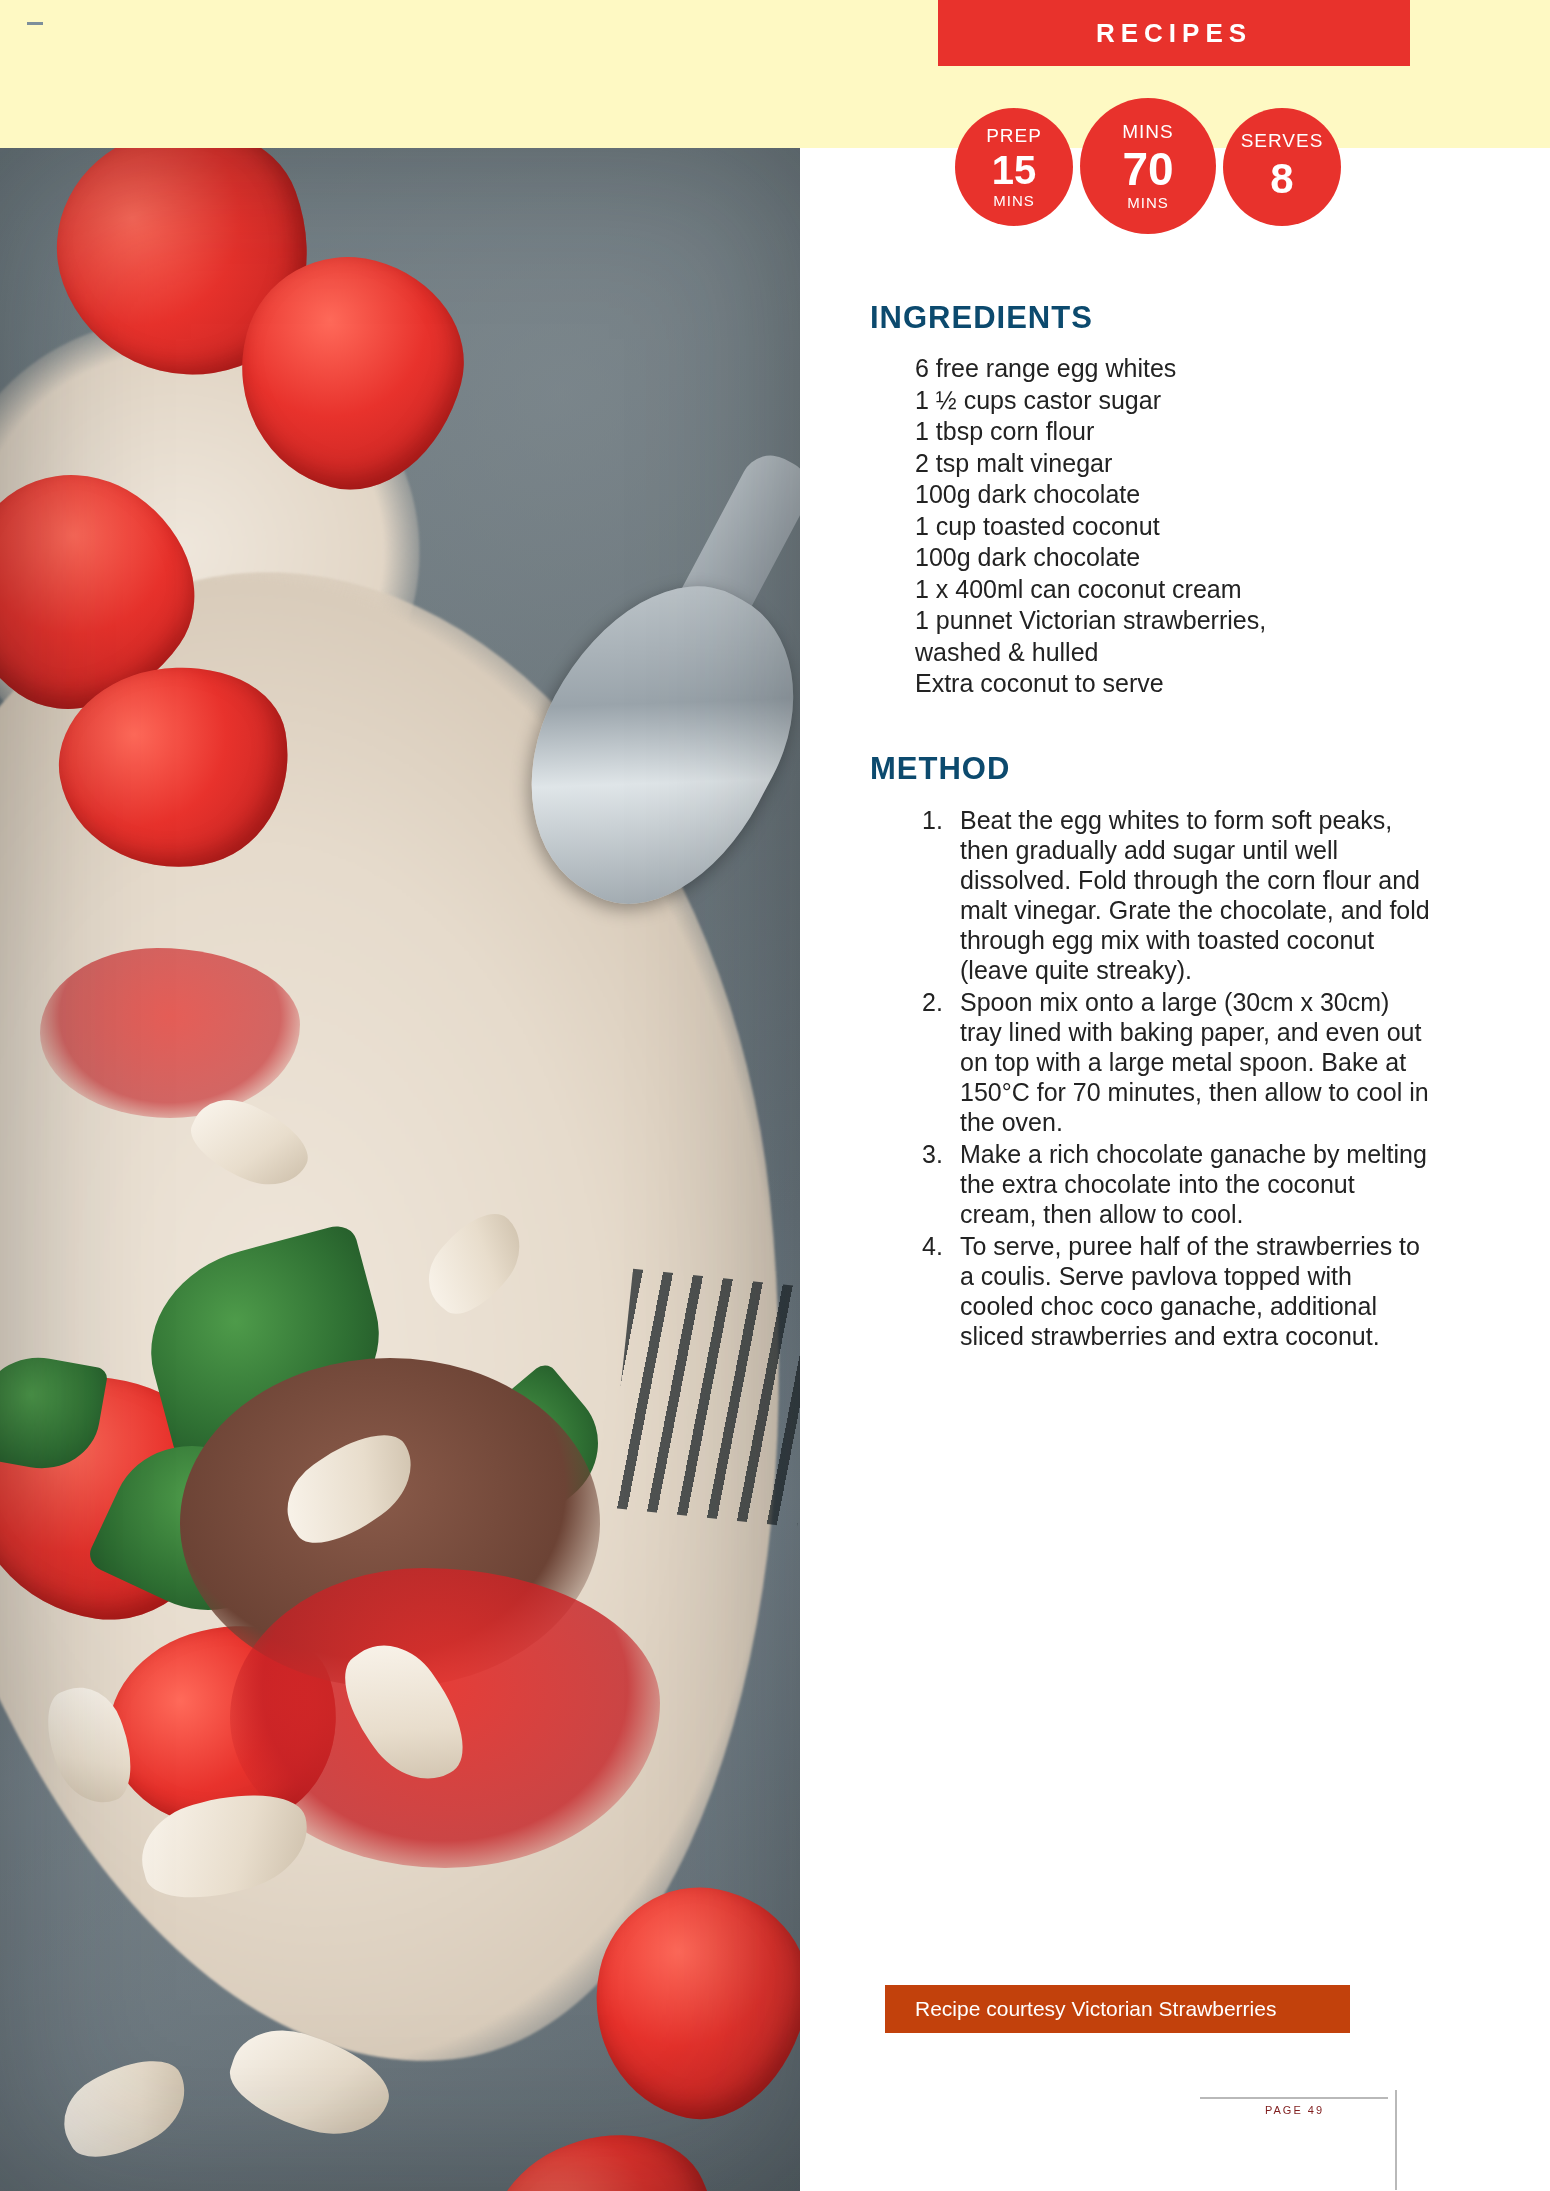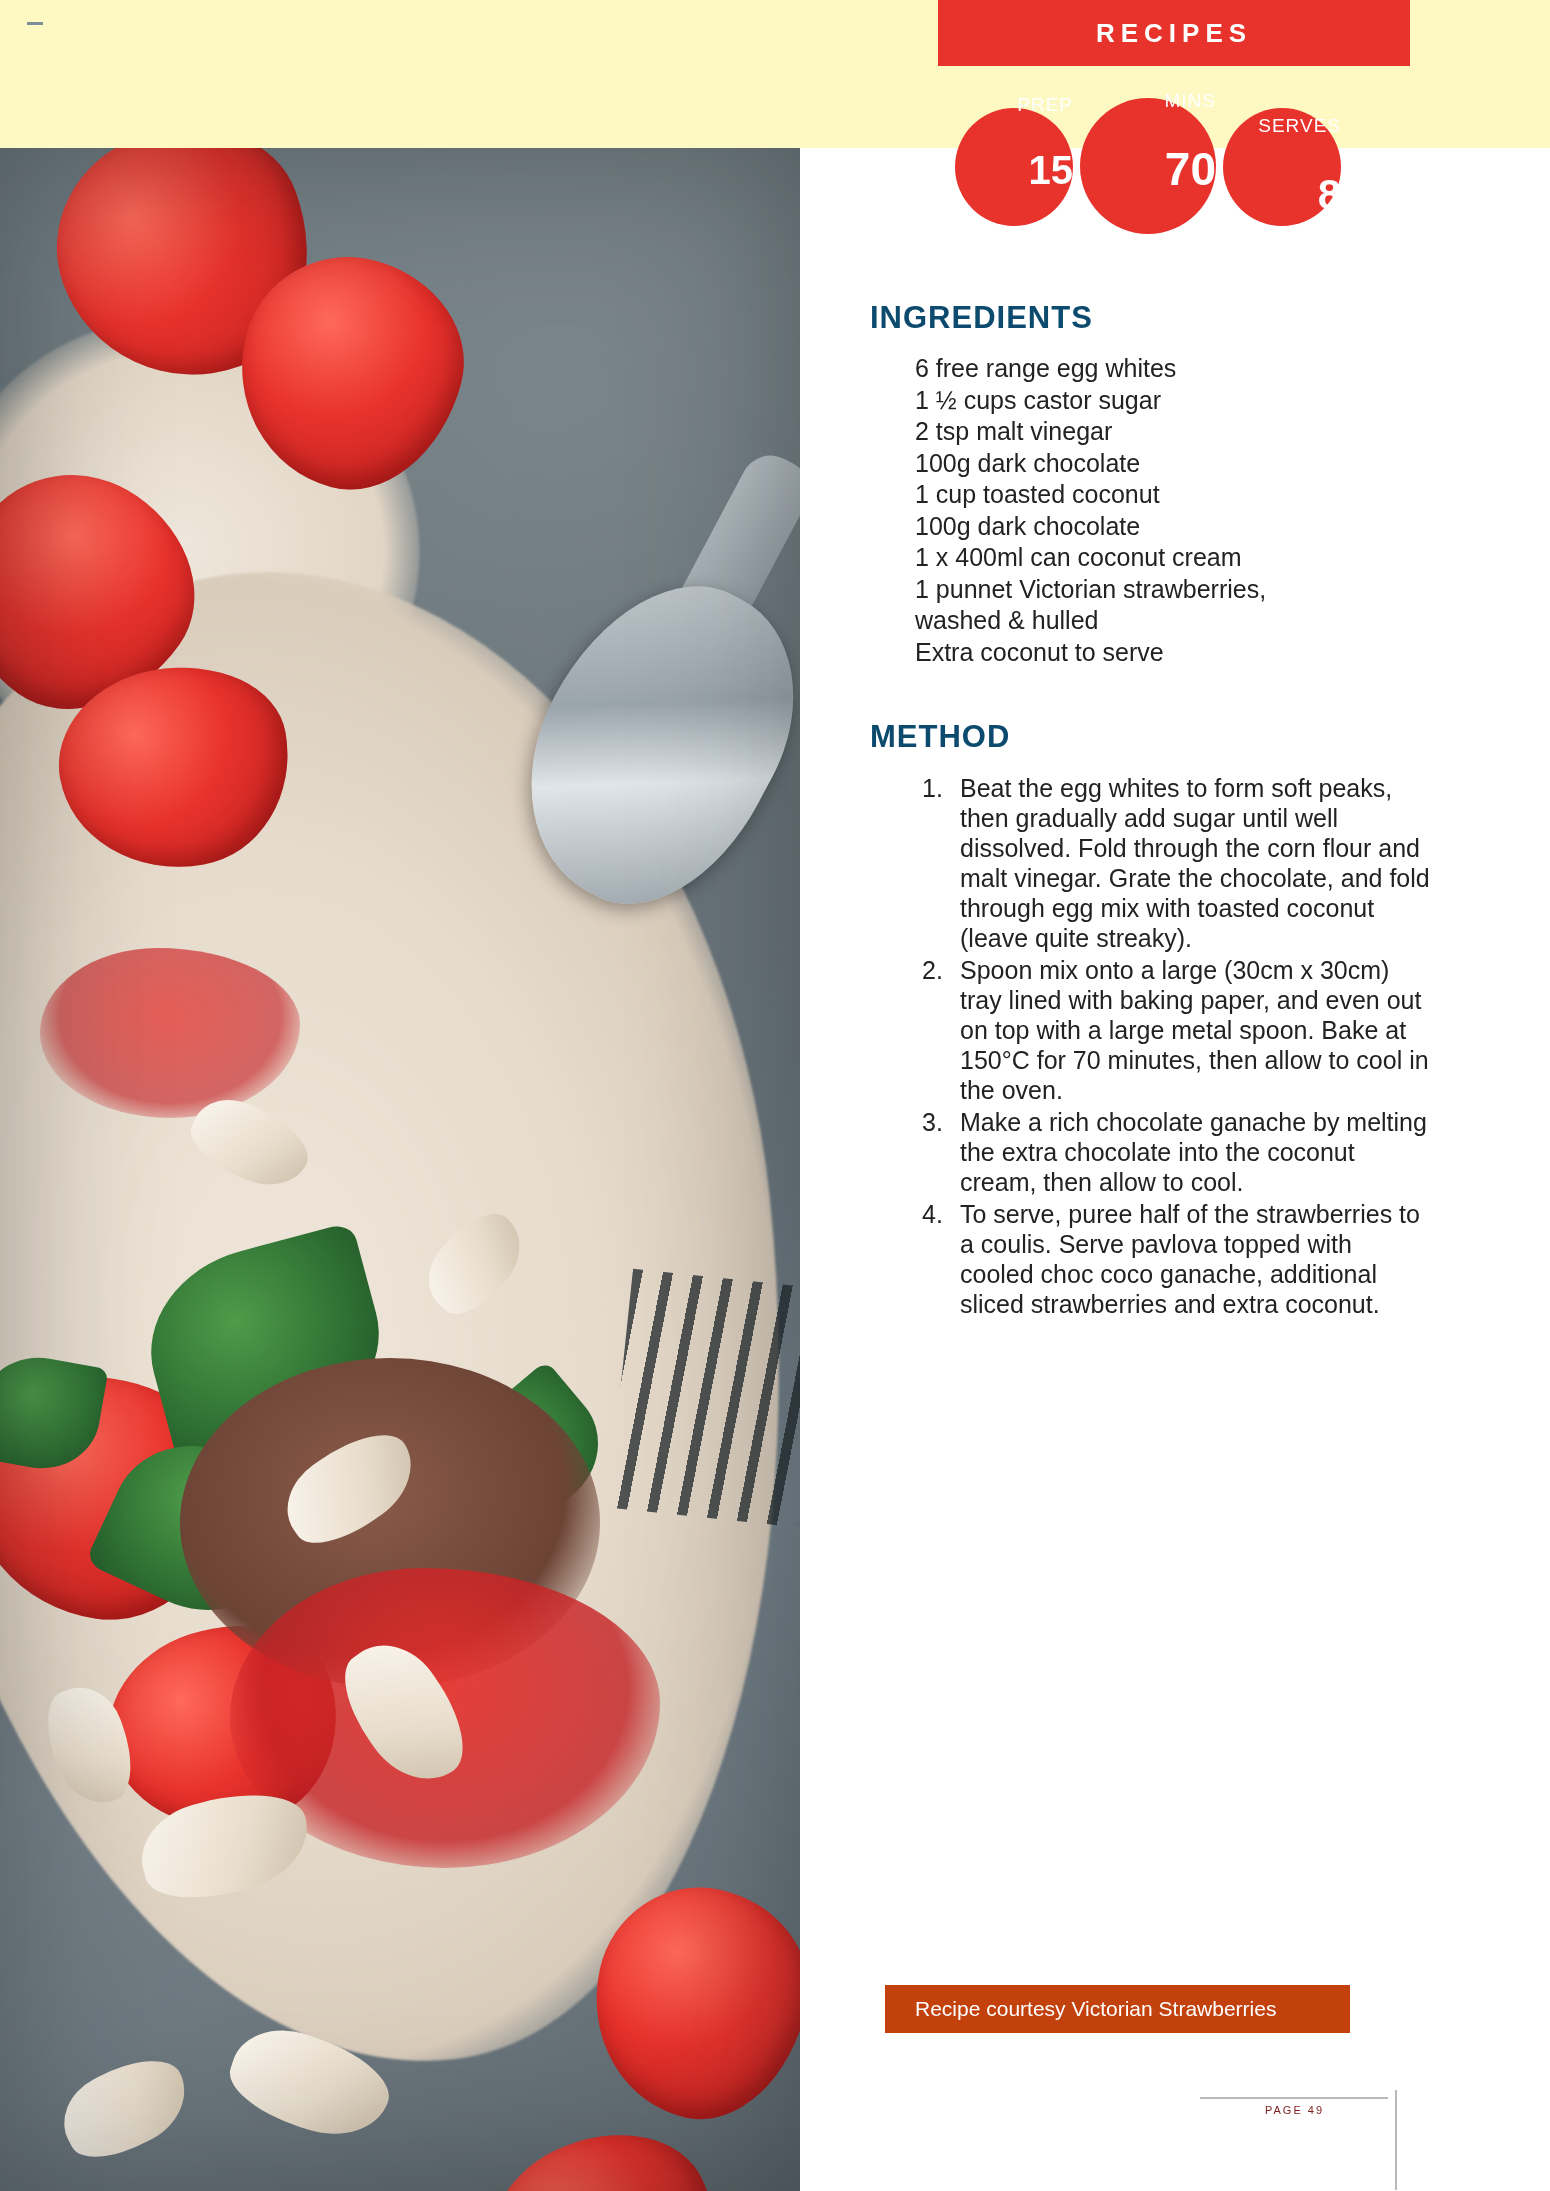--- a/index.html
+++ b/index.html
@@ -162,24 +162,23 @@
     height: 130px;
   }
   .badge {
     position: absolute;
     border-radius: 50%;
     background: #e8322c;
     color: #ffffff;
     text-align: center;
     display: flex;
     flex-direction: column;
-    align-items: flex-end;
+    align-items: center;
     justify-content: center;
     line-height: 1;
-    gap: 31px;
   }
   .badge.prep { left: 0; top: 16px; width: 118px; height: 118px; }
   .badge.cook { left: 125px; top: 6px; width: 136px; height: 136px; }
   .badge.serves { left: 268px; top: 16px; width: 118px; height: 118px; }
   .badge .b-label { font-size: 19px; letter-spacing: 1px; }
   .badge .b-value { font-size: 40px; font-weight: bold; margin: 5px 0 3px; }
   .badge.cook .b-value { font-size: 46px; }
   .badge .b-unit { font-size: 15px; letter-spacing: 1px; }
   .badge.serves .b-value { font-size: 42px; margin-top: 8px; }
 
@@ -339,20 +338,21 @@
     <div class="b-label">SERVES</div>
     <div class="b-value">8</div>
   </div>
 </div>
 
 <div class="content">
   <h2 class="section-title">INGREDIENTS</h2>
   <ul class="ingredients">
     <li>6 free range egg whites</li>
     <li>1 ½ cups castor sugar</li>
+    <li>1 tbsp corn flour</li>
     <li>2 tsp malt vinegar</li>
     <li>100g dark chocolate</li>
     <li>1 cup toasted coconut</li>
     <li>100g dark chocolate</li>
     <li>1 x 400ml can coconut cream</li>
     <li>1 punnet Victorian strawberries,</li>
     <li>washed &amp; hulled</li>
     <li>Extra coconut to serve</li>
   </ul>
 

